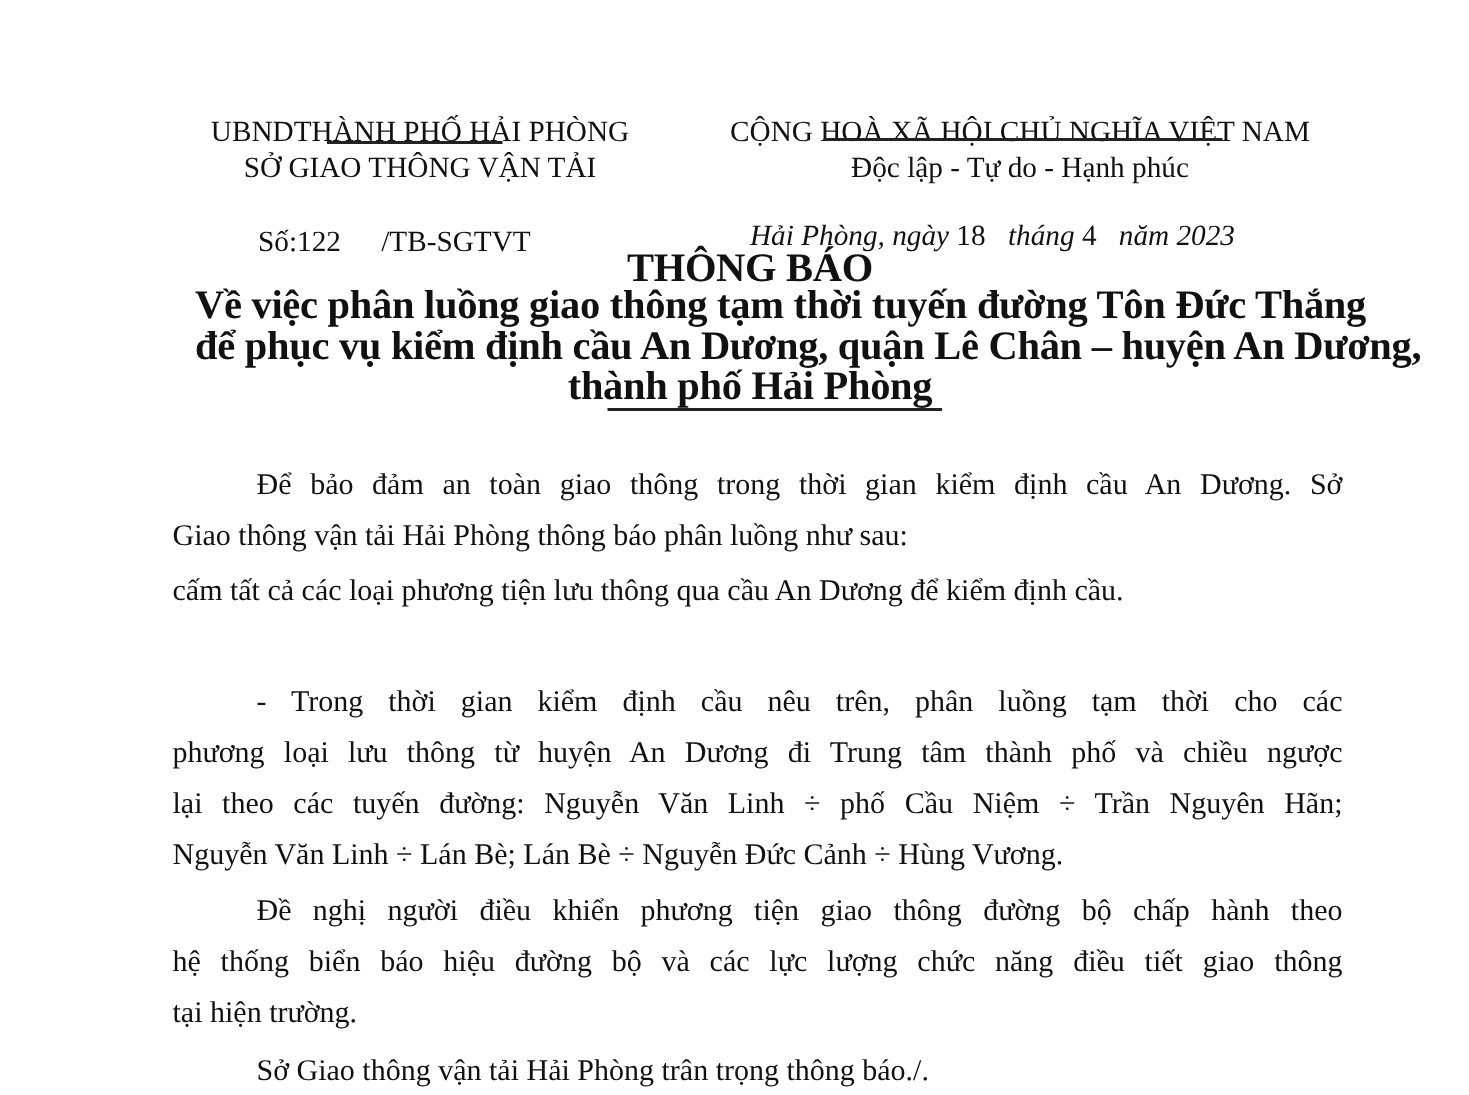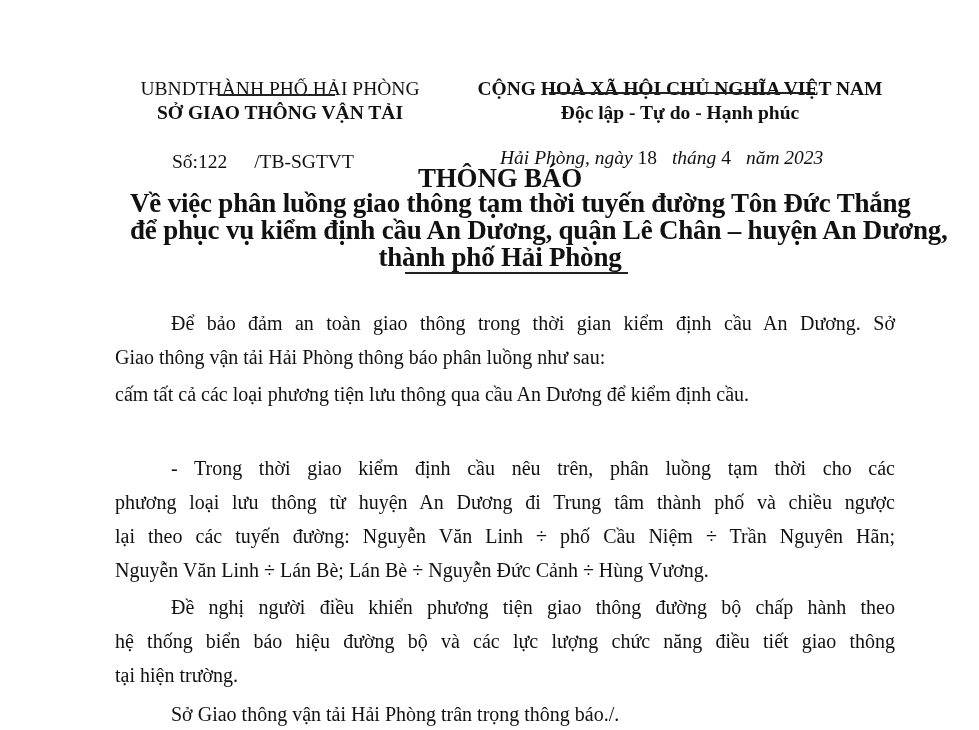--- a/index.html
+++ b/index.html
@@ -2,21 +2,21 @@
 <html><head>
 <meta charset="utf-8">
 <style>
   html, body { margin: 0; padding: 0; background: #ffffff; }
   body {
     width: 979px; height: 730px; overflow: hidden; position: relative;
     font-family: "Liberation Serif", "DejaVu Serif", serif; color: #111;
   }
   .abs { position: absolute; white-space: nowrap; }
   .hdr { font-size: 19.5px; margin-top: 36px; }
-  .b { font-weight: bold; }
+  .b { font-weight: normal; }
   .i { font-style: italic; }
   .center { text-align: center; }
   .line { position: absolute; height: 2px; background: #222; }
   .title { font-size: 27px; font-weight: bold; letter-spacing: -0.2px; }
   .body-text { font-size: 20px; line-height: 34px; }
   .para { position: absolute; left: 115px; width: 780px; text-align: justify; text-align-last: left; }
   .indent { text-indent: 56px; }
   .jline { display: block; text-align: justify; text-align-last: justify; }
   .lline { display: block; text-align: center; }
 </style>
@@ -53,21 +53,21 @@
 <div class="para body-text" style="top:306px;">
   <span class="jline indent">Để bảo đảm an toàn giao thông trong thời gian kiểm định cầu An Dương. Sở</span>
   <span class="lline">Giao thông vận tải Hải Phòng thông báo phân luồng như sau:</span>
 </div>
 
 <div class="para body-text" style="top:377px;">
   <span class="lline">cấm tất cả các loại phương tiện lưu thông qua cầu An Dương để kiểm định cầu.</span>
 </div>
 
 <div class="para body-text" style="top:451px;">
-  <span class="jline indent">- Trong thời giao kiểm định cầu nêu trên, phân luồng tạm thời cho các</span>
+  <span class="jline indent">- Trong thời gian kiểm định cầu nêu trên, phân luồng tạm thời cho các</span>
   <span class="jline">phương loại lưu thông từ huyện An Dương đi Trung tâm thành phố và chiều ngược</span>
   <span class="jline">lại theo các tuyến đường: Nguyễn Văn Linh ÷ phố Cầu Niệm ÷ Trần Nguyên Hãn;</span>
   <span class="lline">Nguyễn Văn Linh ÷ Lán Bè; Lán Bè ÷ Nguyễn Đức Cảnh ÷ Hùng Vương.</span>
 </div>
 
 <div class="para body-text" style="top:590px;">
   <span class="jline indent">Đề nghị người điều khiển phương tiện giao thông đường bộ chấp hành theo</span>
   <span class="jline">hệ thống biển báo hiệu đường bộ và các lực lượng chức năng điều tiết giao thông</span>
   <span class="lline">tại hiện trường.</span>
 </div>

